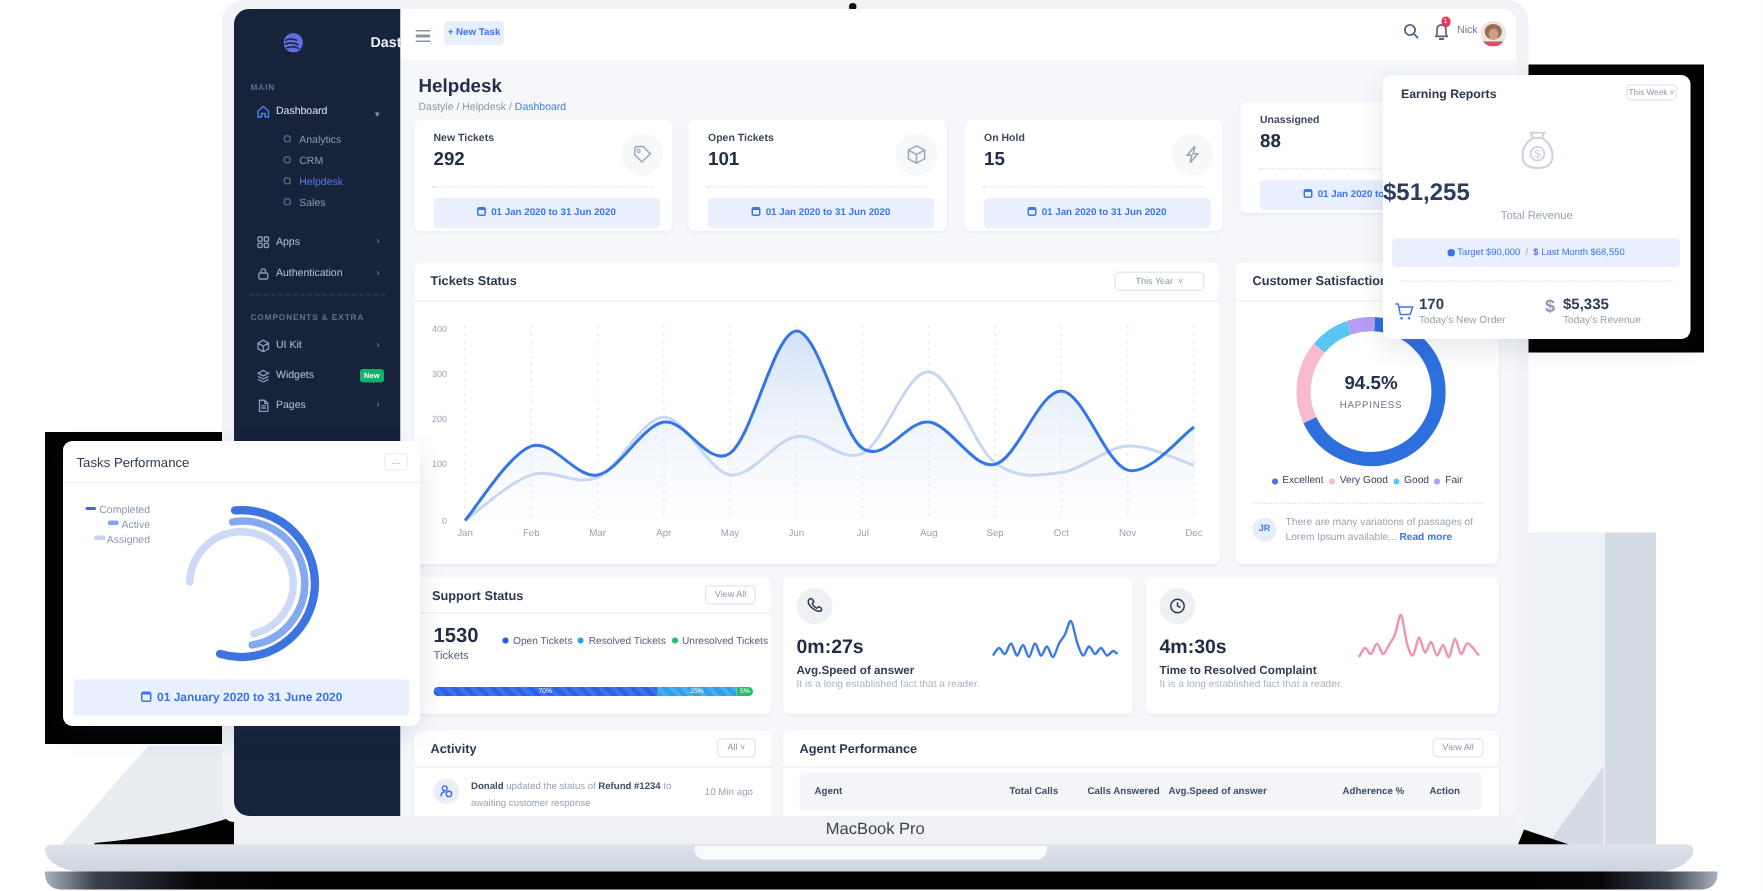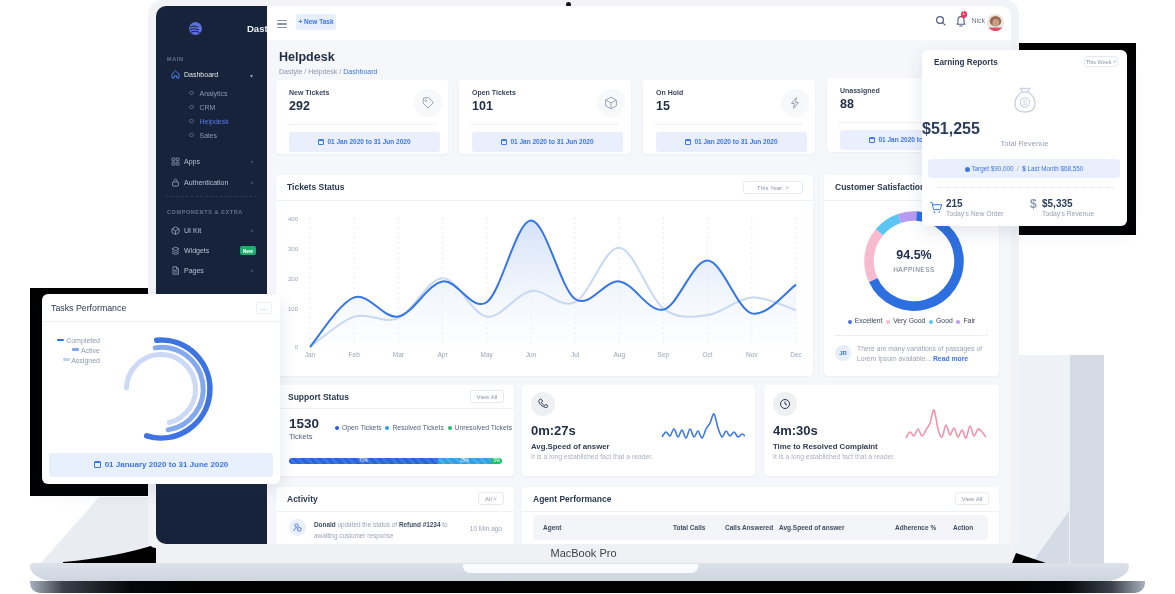--- a/index.html
+++ b/index.html
@@ -218,21 +218,21 @@
   <div class="card stat" style="left:487px;top:74px;width:172px;height:74px;">
     <div class="t">On Hold</div>
       <div class="n">15</div>
     <div class="icirc"></div>
     <svg style="position:absolute;right:13px;top:16px;" width="14" height="14" viewBox="0 0 14 14">
       <path d="M8.5,1.5 L3.5,7.5 L6.5,7.5 L5.5,12.5 L10.5,6.5 L7.5,6.5 Z" fill="none" stroke="#9aa5b8" stroke-width="1"></path>
     </svg>
     <div class="dotline"></div>
     <div class="datepill"><span class="cal"></span>01 Jan 2020 to 31 Jun 2020</div>
   </div>
-  <div class="card stat" style="left:671px;top:72px;width:172px;height:74px;">
+  <div class="card stat" style="left:671px;top:62px;width:172px;height:74px;">
     <div class="t">Unassigned</div>
       <div class="n">88</div>
     <div class="icirc"></div>
     <svg style="position:absolute;right:13px;top:16px;" width="14" height="14" viewBox="0 0 14 14">
       <circle cx="7" cy="4.5" r="2.5" fill="none" stroke="#9aa5b8" stroke-width="1"></circle>
       <path d="M2.5,12.5 C2.5,9.5 4.5,8 7,8 C9.5,8 11.5,9.5 11.5,12.5" fill="none" stroke="#9aa5b8" stroke-width="1"></path>
     </svg>
     <div class="dotline"></div>
     <div class="datepill"><span class="cal"></span>01 Jan 2020 to 31 Jun 2020</div>
   </div>
@@ -419,18 +419,18 @@
   <div style="position:absolute;left:0;right:0;top:89px;text-align:center;font-size:7.5px;color:#98a2b3;">Total Revenue</div>
   <div style="position:absolute;left:6px;right:7px;top:109px;height:19px;background:#e9effc;border-radius:3px;text-align:center;font-size:6.3px;color:#3d77e6;line-height:19px;">
     <span style="display:inline-block;width:5px;height:5px;border-radius:50%;background:#3d77e6;vertical-align:-0.5px;"></span> Target $90,000 &nbsp;<span style="color:#9aa4b5">/</span>&nbsp; <b>$</b> Last Month $68,550
   </div>
   <div style="position:absolute;left:12px;right:12px;top:137px;border-top:1px dotted #dde3ea;"></div>
   <svg style="position:absolute;left:7px;top:151px;" width="14" height="14" viewBox="0 0 17 17">
     <path d="M1.5,2 L3.8,2 L5.5,10.5 L13.5,10.5 L15.5,4.5 L4.5,4.5" fill="none" stroke="#3d77e6" stroke-width="1.2"></path>
     <circle cx="6.5" cy="13.5" r="1" fill="#3d77e6"></circle>
     <circle cx="12.5" cy="13.5" r="1" fill="#3d77e6"></circle>
   </svg>
-  <div style="position:absolute;left:24px;top:148px;font-size:10px;font-weight:bold;color:#2c3e5d;">215</div>
+  <div style="position:absolute;left:24px;top:148px;font-size:10px;font-weight:bold;color:#2c3e5d;">170</div>
   <div style="position:absolute;left:24px;top:160px;font-size:6.8px;color:#98a2b3;">Today's New Order</div>
   <div style="position:absolute;left:108px;top:147px;font-size:12px;color:#8e9ab1;font-weight:bold;">$</div>
   <div style="position:absolute;left:120px;top:148px;font-size:10px;font-weight:bold;color:#2c3e5d;">$5,335</div>
   <div style="position:absolute;left:120px;top:160px;font-size:6.8px;color:#98a2b3;">Today's Revenue</div>
 </div>
 
 </body></html>

